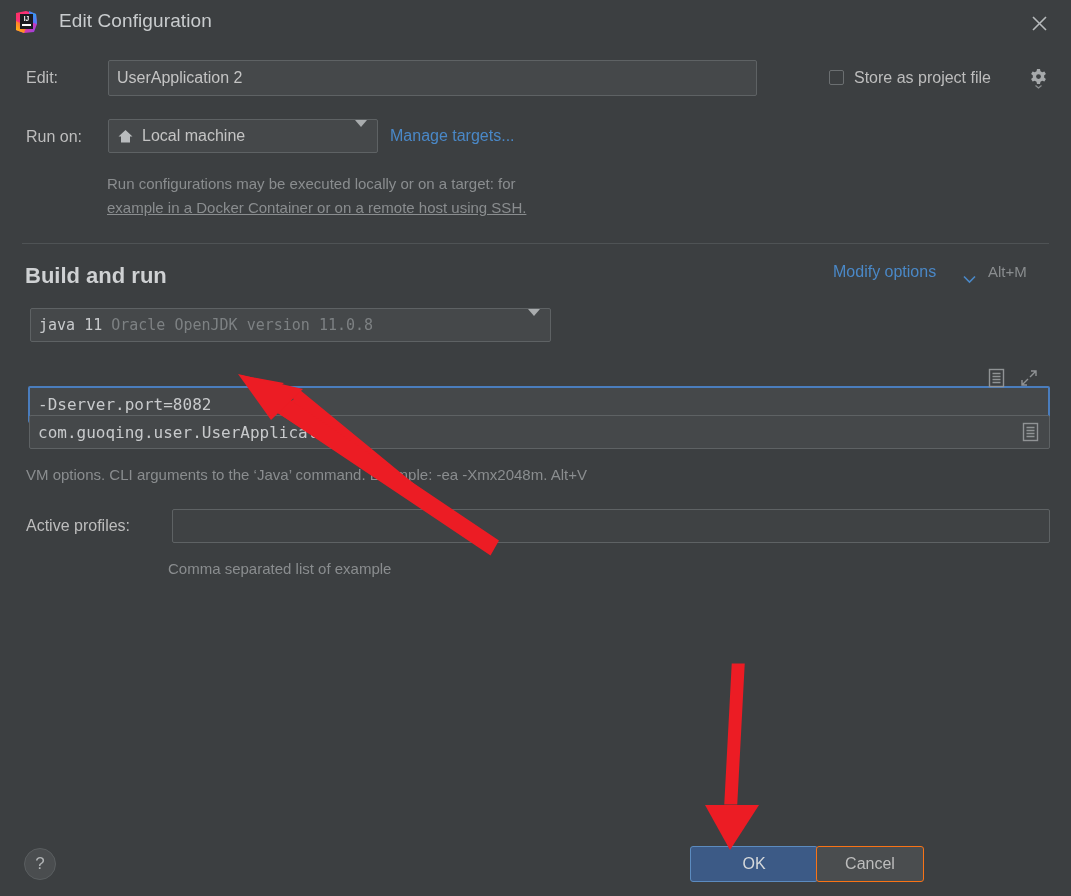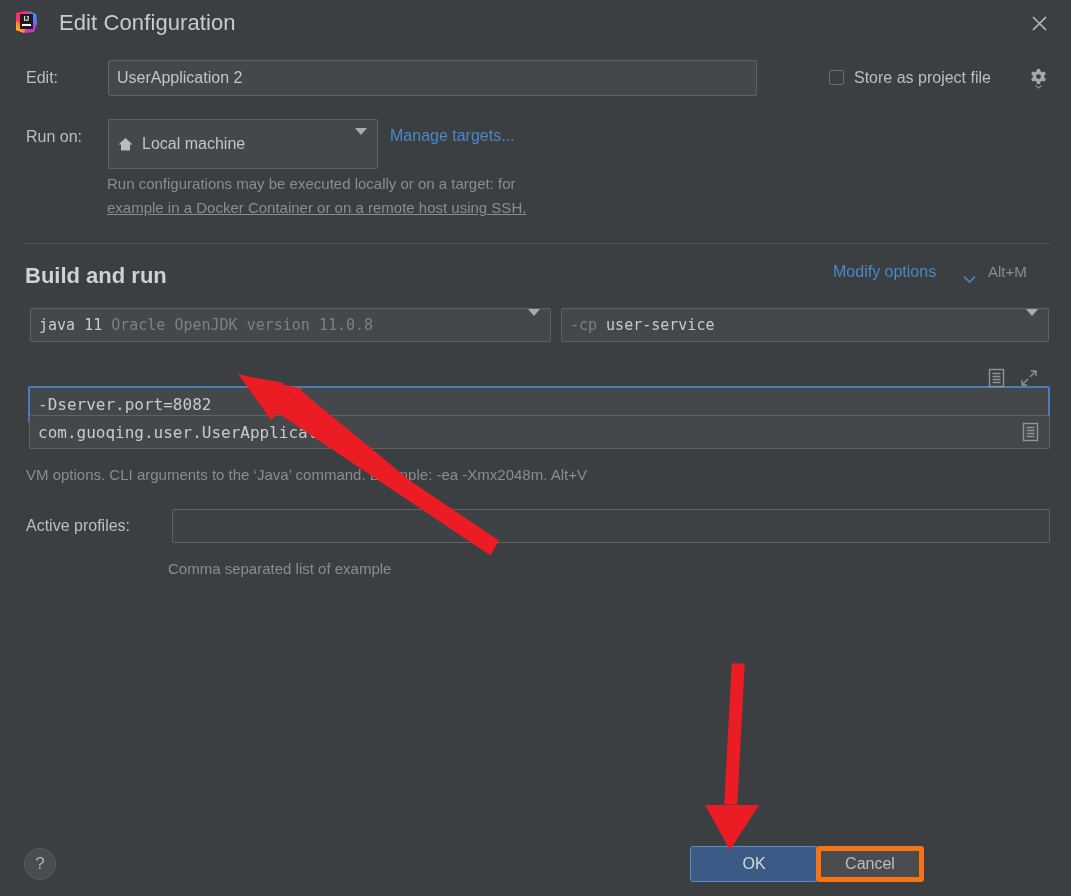--- a/index.html
+++ b/index.html
@@ -25,21 +25,21 @@
     width: 1071px; height: 46px;
   }
   .ij-logo {
     position: absolute;
     left: 13px; top: 9px;
     width: 26px; height: 26px;
   }
   .dialog-title {
     position: absolute;
     left: 59px; top: 10px;
-    font-size: 22px;
+    font-size: 19px;
     color: #c9ccce;
     letter-spacing: 0.1px;
   }
   .close-btn {
     position: absolute;
     right: 18px; top: 9px;
     width: 28px; height: 28px;
     display: flex; align-items: center; justify-content: center;
     cursor: default;
   }
@@ -159,21 +159,21 @@
     font-size: 16px;
     cursor: default;
   }
   .btn-default {
     background: #3c5a86;
     border: 1px solid #5c8bbf;
     color: #d6d9db;
   }
   .btn-normal {
     background: #4a4d4f;
-    border: 5px solid #f97316;
+    border: 1px solid #f97316;
     color: #bdbdbd;
   }
   .help-btn {
     position: absolute;
     width: 30px; height: 30px;
     border-radius: 50%;
     background: #4a4d4f;
     border: 1px solid #5a5e60;
     display: flex; align-items: center; justify-content: center;
     color: #b0b3b5;
@@ -238,21 +238,21 @@
     <svg width="21" height="21" viewBox="0 0 21 21">
       <g fill="#a6a9ab">
         <path d="M9 1 h3 l0.5 2.3 a5.5 5.5 0 0 1 1.7 1 l2.2-0.9 1.5 2.6 -1.8 1.5 a5.5 5.5 0 0 1 0 2 l1.8 1.5 -1.5 2.6 -2.2-0.9 a5.5 5.5 0 0 1 -1.7 1 L12 16 H9 l-0.5-2.3 a5.5 5.5 0 0 1 -1.7-1 l-2.2 0.9 -1.5-2.6 1.8-1.5 a5.5 5.5 0 0 1 0-2 L3.1 6 4.6 3.4 6.8 4.3 a5.5 5.5 0 0 1 1.7-1 Z"></path>
       </g>
       <circle cx="10.5" cy="8.6" r="2.4" fill="#3c3f41"></circle>
       <path d="M7.5 17.5 L10.5 20 L13.5 17.5" stroke="#8a8d8f" stroke-width="1.3" fill="none"></path>
     </svg>
   </div>
 
   <div class="label" style="left:26px; top:128px;">Run on:</div>
-  <div class="combo" style="left:108px; top:119px; width:270px; height:50px;">
+  <div class="combo" style="left:108px; top:119px; width:270px; height:34px;">
     <span style="margin-right:8px; display:flex;">
       <svg width="17" height="17" viewBox="0 0 17 17">
         <path d="M8.5 2 L15.5 8.5 H13 V14.5 H4 V8.5 H1.5 Z" fill="#b9bcbe"></path>
       </svg>
     </span>
     <span>Local machine</span>
     <span class="arrow-wrap"><span class="tri-down"></span></span>
   </div>
   <div class="link" style="left:390px; top:127px;">Manage targets...</div>
 
@@ -269,25 +269,20 @@
     </svg>
   </div>
   <div class="hint" style="left:988px; top:263px;">Alt+M</div>
 
   <div class="combo" style="left:30px; top:308px; width:521px; height:34px;">
     <span class="mono mono-bright">java 11</span>
     <span class="mono mono-dim" style="margin-left:9px;">Oracle OpenJDK version 11.0.8</span>
     <span class="arrow-wrap"><span class="tri-down"></span></span>
   </div>
 
-  <div class="combo" style="left:561px; top:308px; width:488px; height:34px;">
-    <span class="mono mono-dim">-cp</span>
-    <span class="mono mono-bright" style="margin-left:9px;">user-service</span>
-    <span class="arrow-wrap"><span class="tri-down"></span></span>
-  </div>
 
   <div class="textfield focused" style="left:28px; top:360px; width:1022px; height:37px;">
     <span class="mono mono-bright" style="font-size:16px;">-Dserver.port=8082</span>
   </div>
   <div class="field-icon" style="left:988px; top:368px;">
     <svg width="17" height="20" viewBox="0 0 17 20">
       <rect x="1.5" y="1.5" width="14" height="17" fill="none" stroke="#909395" stroke-width="1.4"></rect>
       <path d="M4.5 5.5 H12.5 M4.5 8.5 H12.5 M4.5 11.5 H12.5 M4.5 14.5 H12.5" stroke="#909395" stroke-width="1.4"></path>
     </svg>
   </div>

